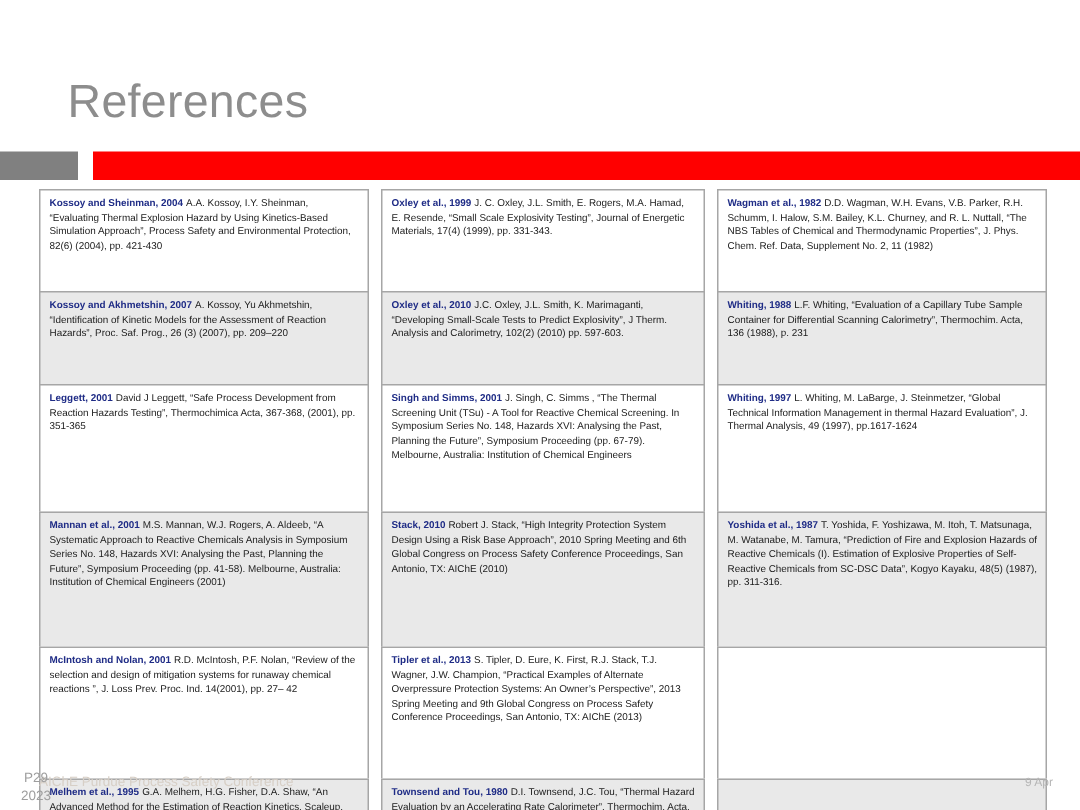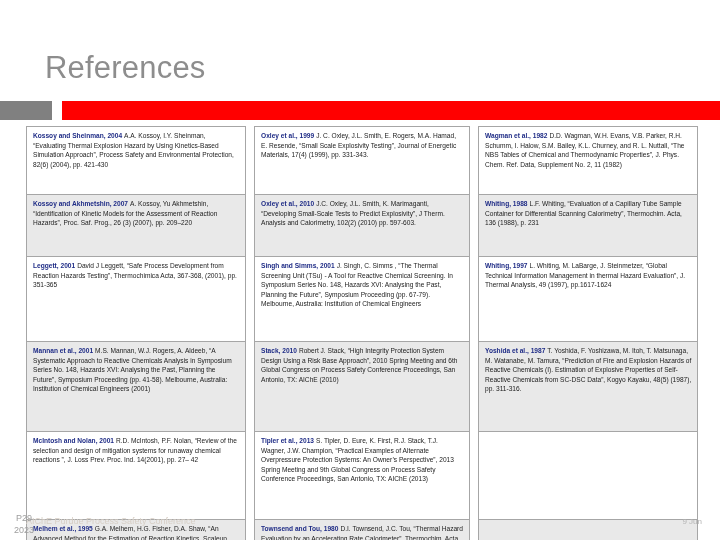--- a/index.html
+++ b/index.html
@@ -222,15 +222,15 @@
 
   </div>
 
   <div class="watermark">AIChE Purdue Process Safety Conference</div>
 
   <div class="footer-left">
     <div>P29</div>
     <div>2023</div>
   </div>
 
-  <div class="footer-right">9 Jun</div>
+  <div class="footer-right">9 Apr</div>
 
 </div>
 
 </body></html>

